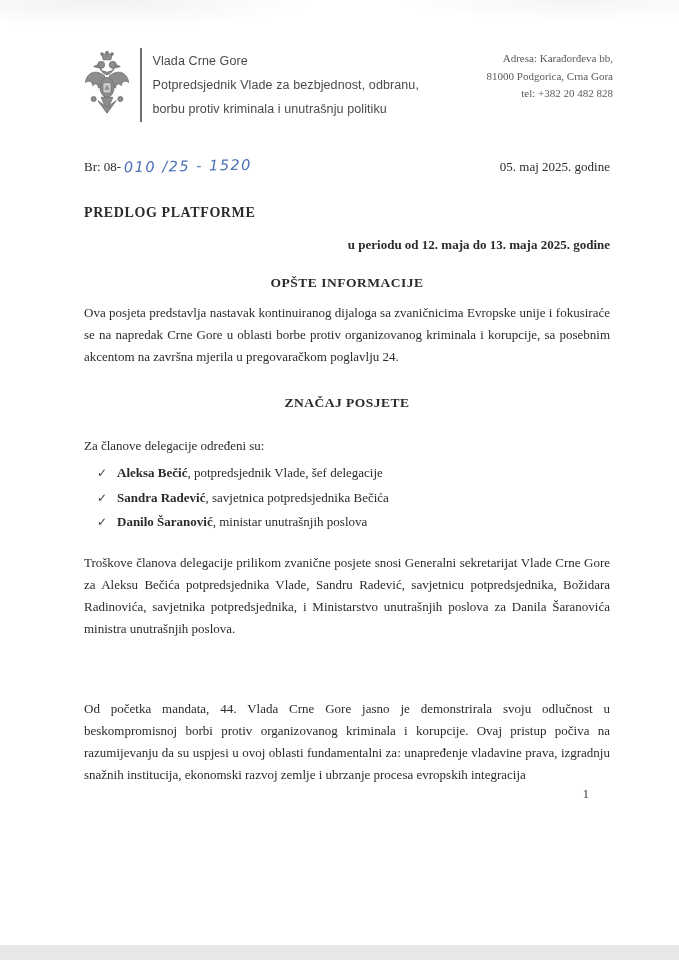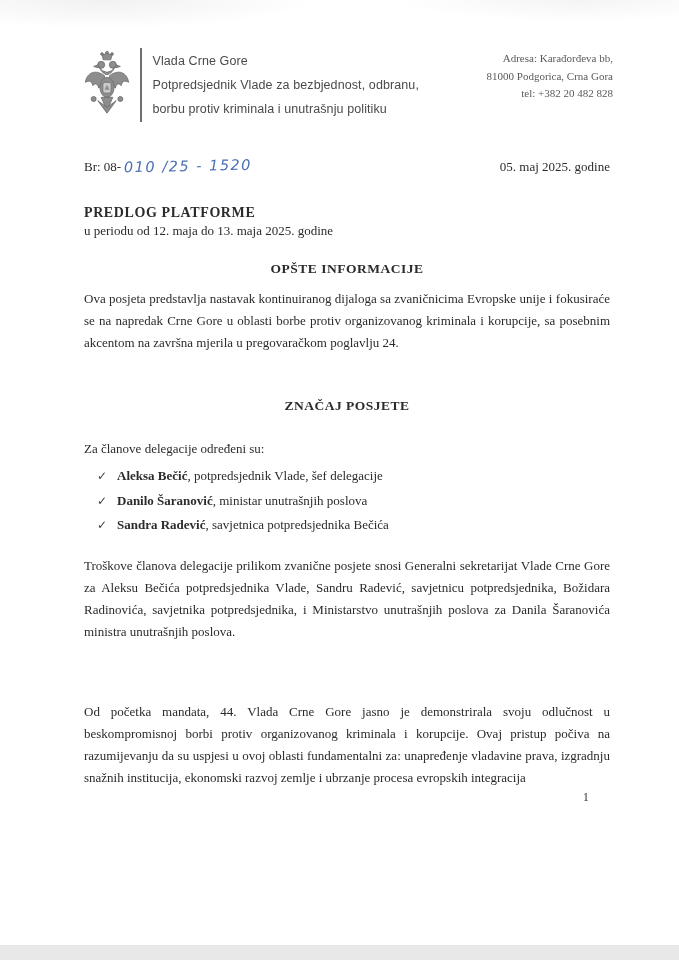--- a/index.html
+++ b/index.html
@@ -84,33 +84,33 @@
   }
   .subtitle {
     text-align: center;
     font-size: 13px;
     font-weight: bold;
     line-height: 20px;
     margin-top: 28px;
     padding: 0 2px;
   }
   .period {
-    text-align: left;
-    font-size: 13px;
-    font-weight: normal;
-    margin-top: 2px;
+    text-align: right;
+    font-size: 13px;
+    font-weight: bold;
+    margin-top: 16px;
   }
   .section-heading {
     text-align: center;
     font-size: 13.5px;
     font-weight: bold;
     letter-spacing: 0.5px;
   }
   .h-opste   { margin-top: 22px; }
-  .h-znacaj  { margin-top: 44px; }
+  .h-znacaj  { margin-top: 27px; }
   .para {
     font-size: 13px;
     line-height: 22px;
     text-align: justify;
   }
   .p1      { margin-top: 19px; }
   .p2      { margin-top: 11px; }
   .intro   { margin-top: 27px; font-size: 13px; }
   .costs   { margin-top: 17px; }
   .mandate { margin-top: 58px; }
@@ -208,25 +208,25 @@
     <p class="para p2">Ova posjeta predstavlja nastavak kontinuiranog dijaloga sa zvaničnicima Evropske unije i fokusiraće se na napredak Crne Gore u oblasti borbe protiv organizovanog kriminala i korupcije, sa posebnim akcentom na završna mjerila u pregovaračkom poglavlju 24.</p>
 
     <h2 class="section-heading h-znacaj">ZNAČAJ POSJETE</h2>
     <p class="intro">Za članove delegacije određeni su:</p>
 
     <ul class="delegation">
       <li>
         <span class="check">✓</span><span class="delegate-name">Aleksa Bečić</span><span>, potpredsjednik Vlade, šef delegacije</span>
       </li>
       <li>
+        <span class="check">✓</span><span class="delegate-name">Sandra Radević</span><span>, savjetnica potpredsjednika Bečića</span>
+      </li>
+      <li>
         <span class="check">✓</span><span class="delegate-name">Danilo Šaranović</span><span>, ministar unutrašnjih poslova</span>
       </li>
-      <li>
-        <span class="check">✓</span><span class="delegate-name">Sandra Radević</span><span>, savjetnica potpredsjednika Bečića</span>
-      </li>
     </ul>
 
     <p class="para costs">Troškove članova delegacije prilikom zvanične posjete snosi Generalni sekretarijat Vlade Crne Gore za Aleksu Bečića potpredsjednika Vlade, Sandru Radević, savjetnicu potpredsjednika, Božidara Radinovića, savjetnika potpredsjednika, i Ministarstvo unutrašnjih poslova za Danila Šaranovića ministra unutrašnjih poslova.</p>
     <p class="para mandate">Od početka mandata, 44. Vlada Crne Gore jasno je demonstrirala svoju odlučnost u beskompromisnoj borbi protiv organizovanog kriminala i korupcije. Ovaj pristup počiva na razumijevanju da su uspjesi u ovoj oblasti fundamentalni za: unapređenje vladavine prava, izgradnju snažnih institucija, ekonomski razvoj zemlje i ubrzanje procesa evropskih integracija</p>
 
     <div class="page-number">1</div>
   </main>
 
 </div>
 

